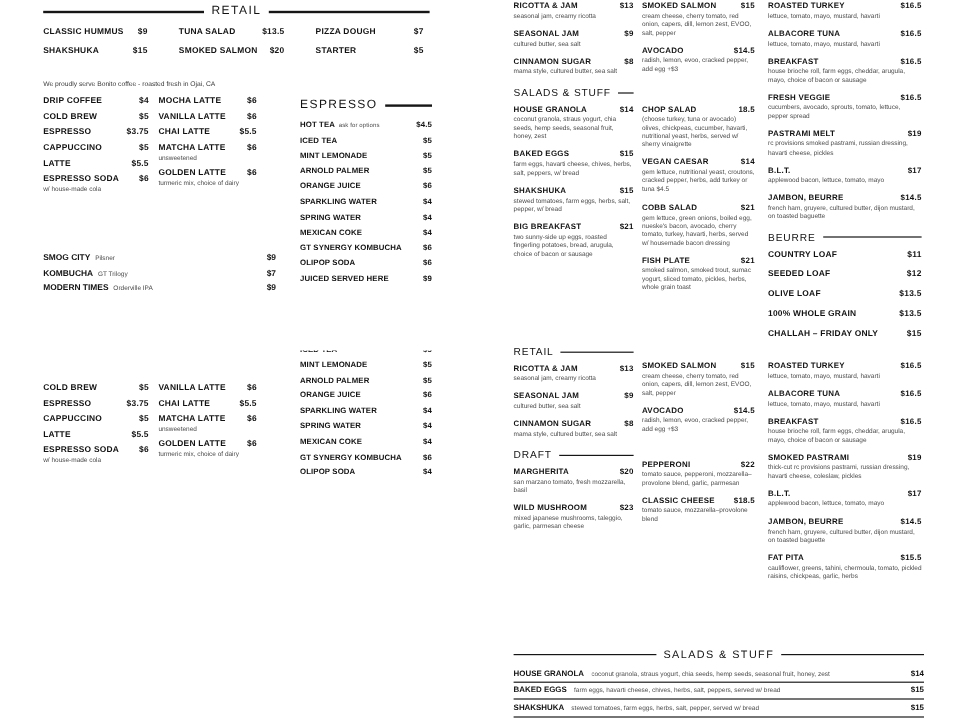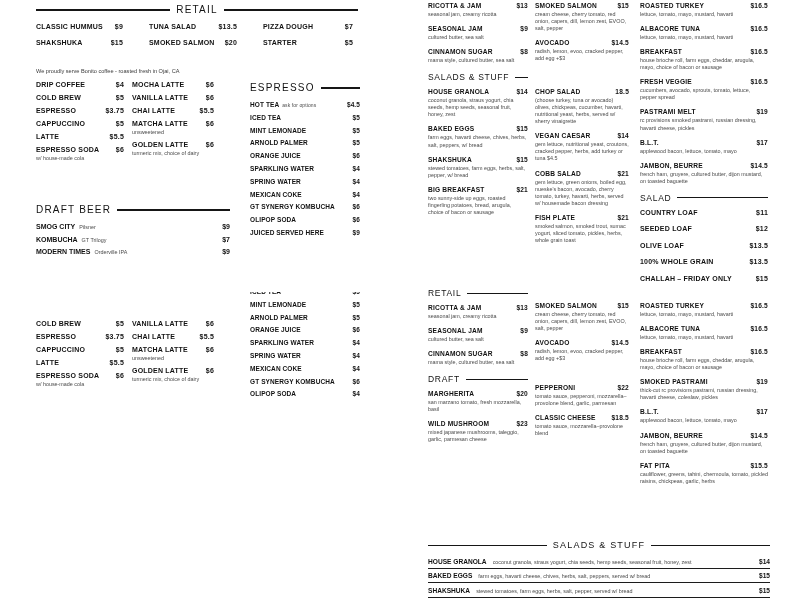--- a/index.html
+++ b/index.html
@@ -205,23 +205,20 @@
               <span class="nm">GOLDEN LATTE</span>
               <span class="pr">$6</span>
             </div>
             <div class="sub">turmeric mix, choice of dairy</div>
           </div>
         </div>
     </div>
   </section>
 
   <section id="draft-beer" class="abs">
-    <div class="head">
-      <span>DRAFT BEER</span>
-    </div>
     <div class="mt8">
 
         <div class="brow">
           <span class="nm">SMOG CITY</span>
           <span class="bnote">Pilsner</span>
           <span class="pr">$9</span>
         </div>
 
         <div class="brow">
           <span class="nm">KOMBUCHA</span>
@@ -616,21 +613,21 @@
 
         <div class="ritem">
           <div class="prow">
             <span class="nm">JAMBON, BEURRE</span>
             <span class="pr">$14.5</span>
           </div>
           <div class="desc">french ham, gruyere, cultured butter, dijon mustard, on toasted baguette</div>
         </div>
       </div>
     <div class="head head-sm headgap">
-      <span>SALAD</span>
+      <span>BEURRE</span>
     </div>
     <div class="plist-wide">
 
         <div class="pitem">
           <div class="prow">
             <span class="nm">COUNTRY LOAF</span>
             <span class="pr">$11</span>
           </div>
         </div>
 

